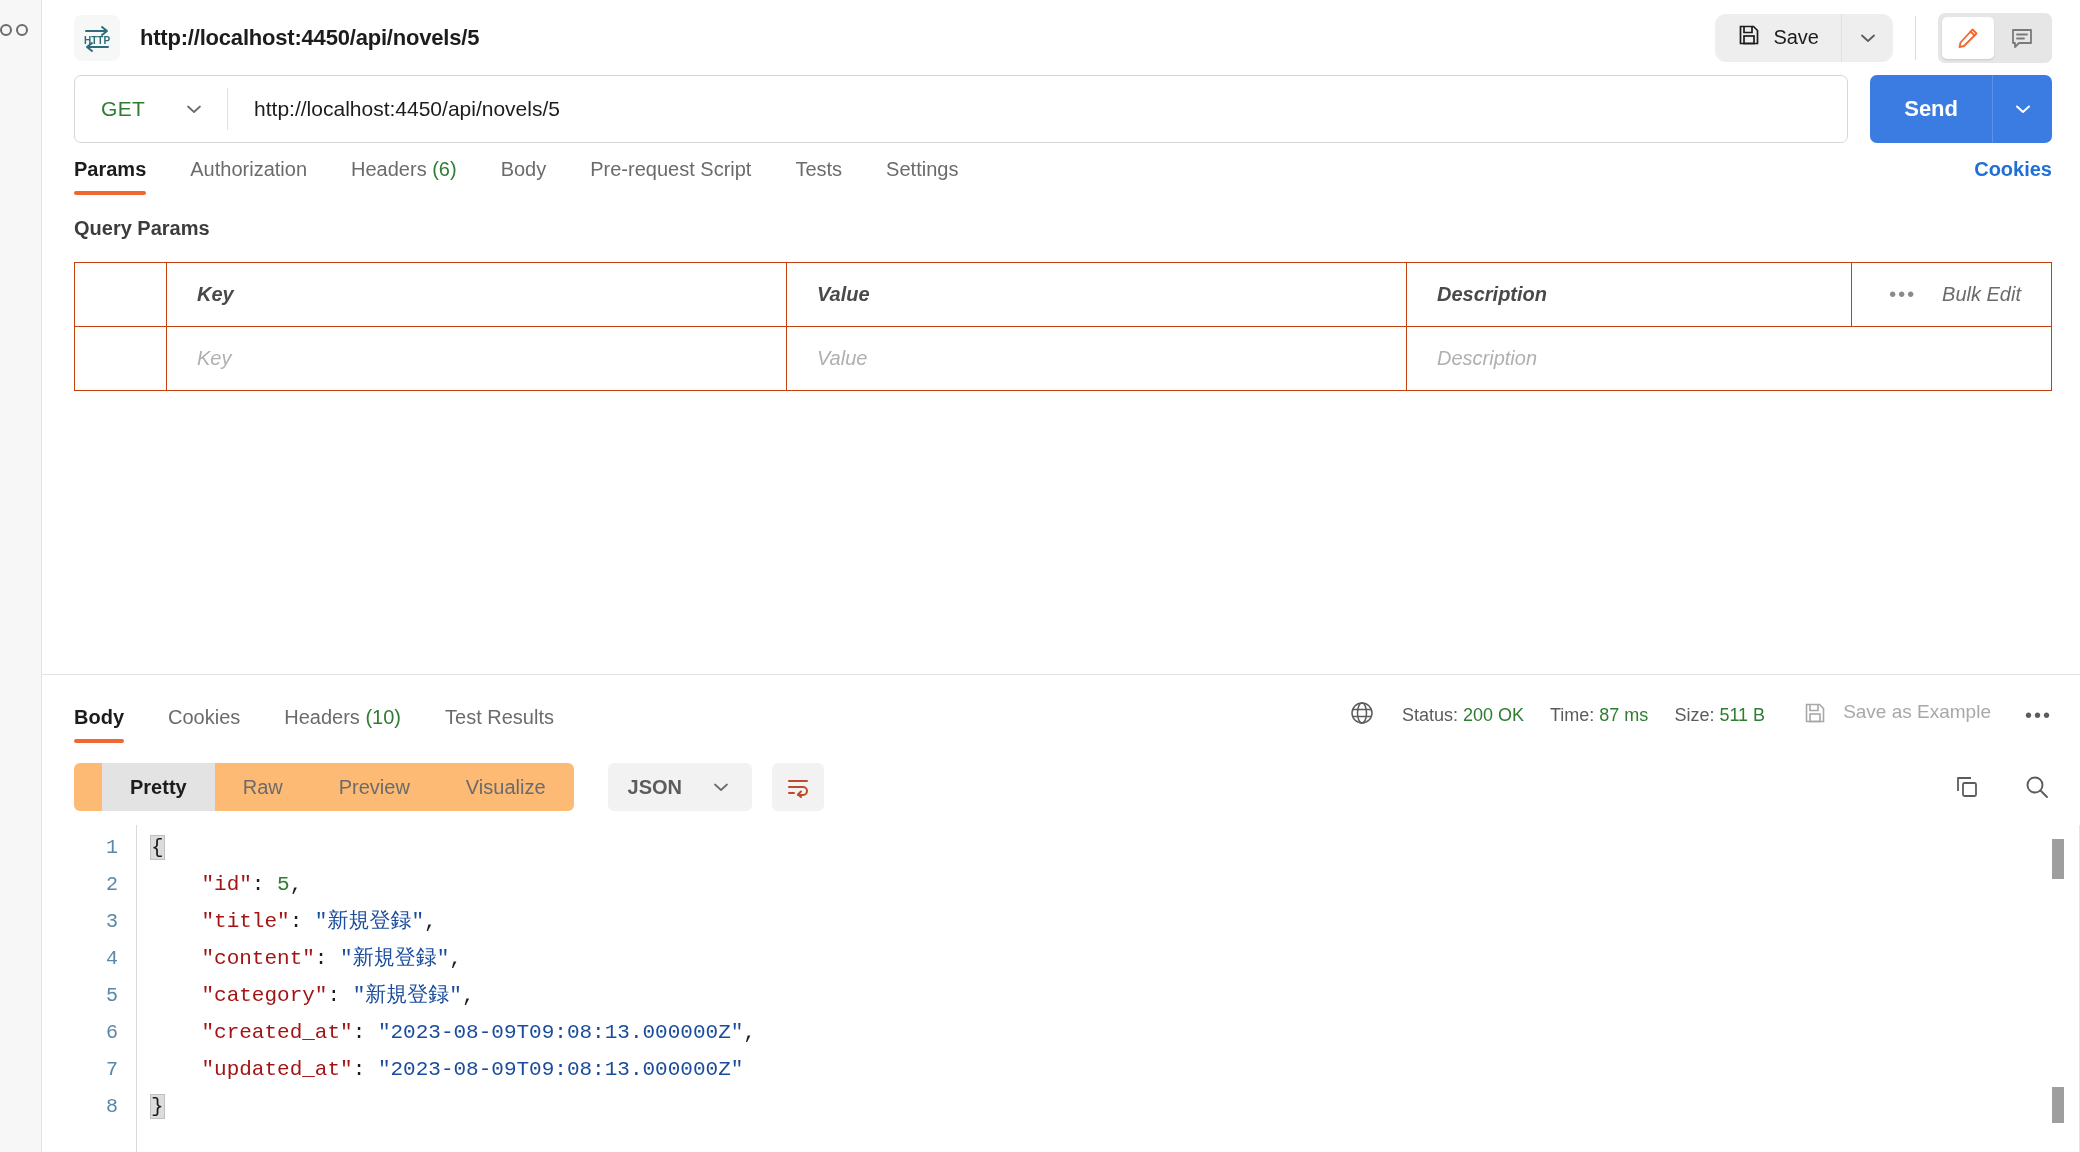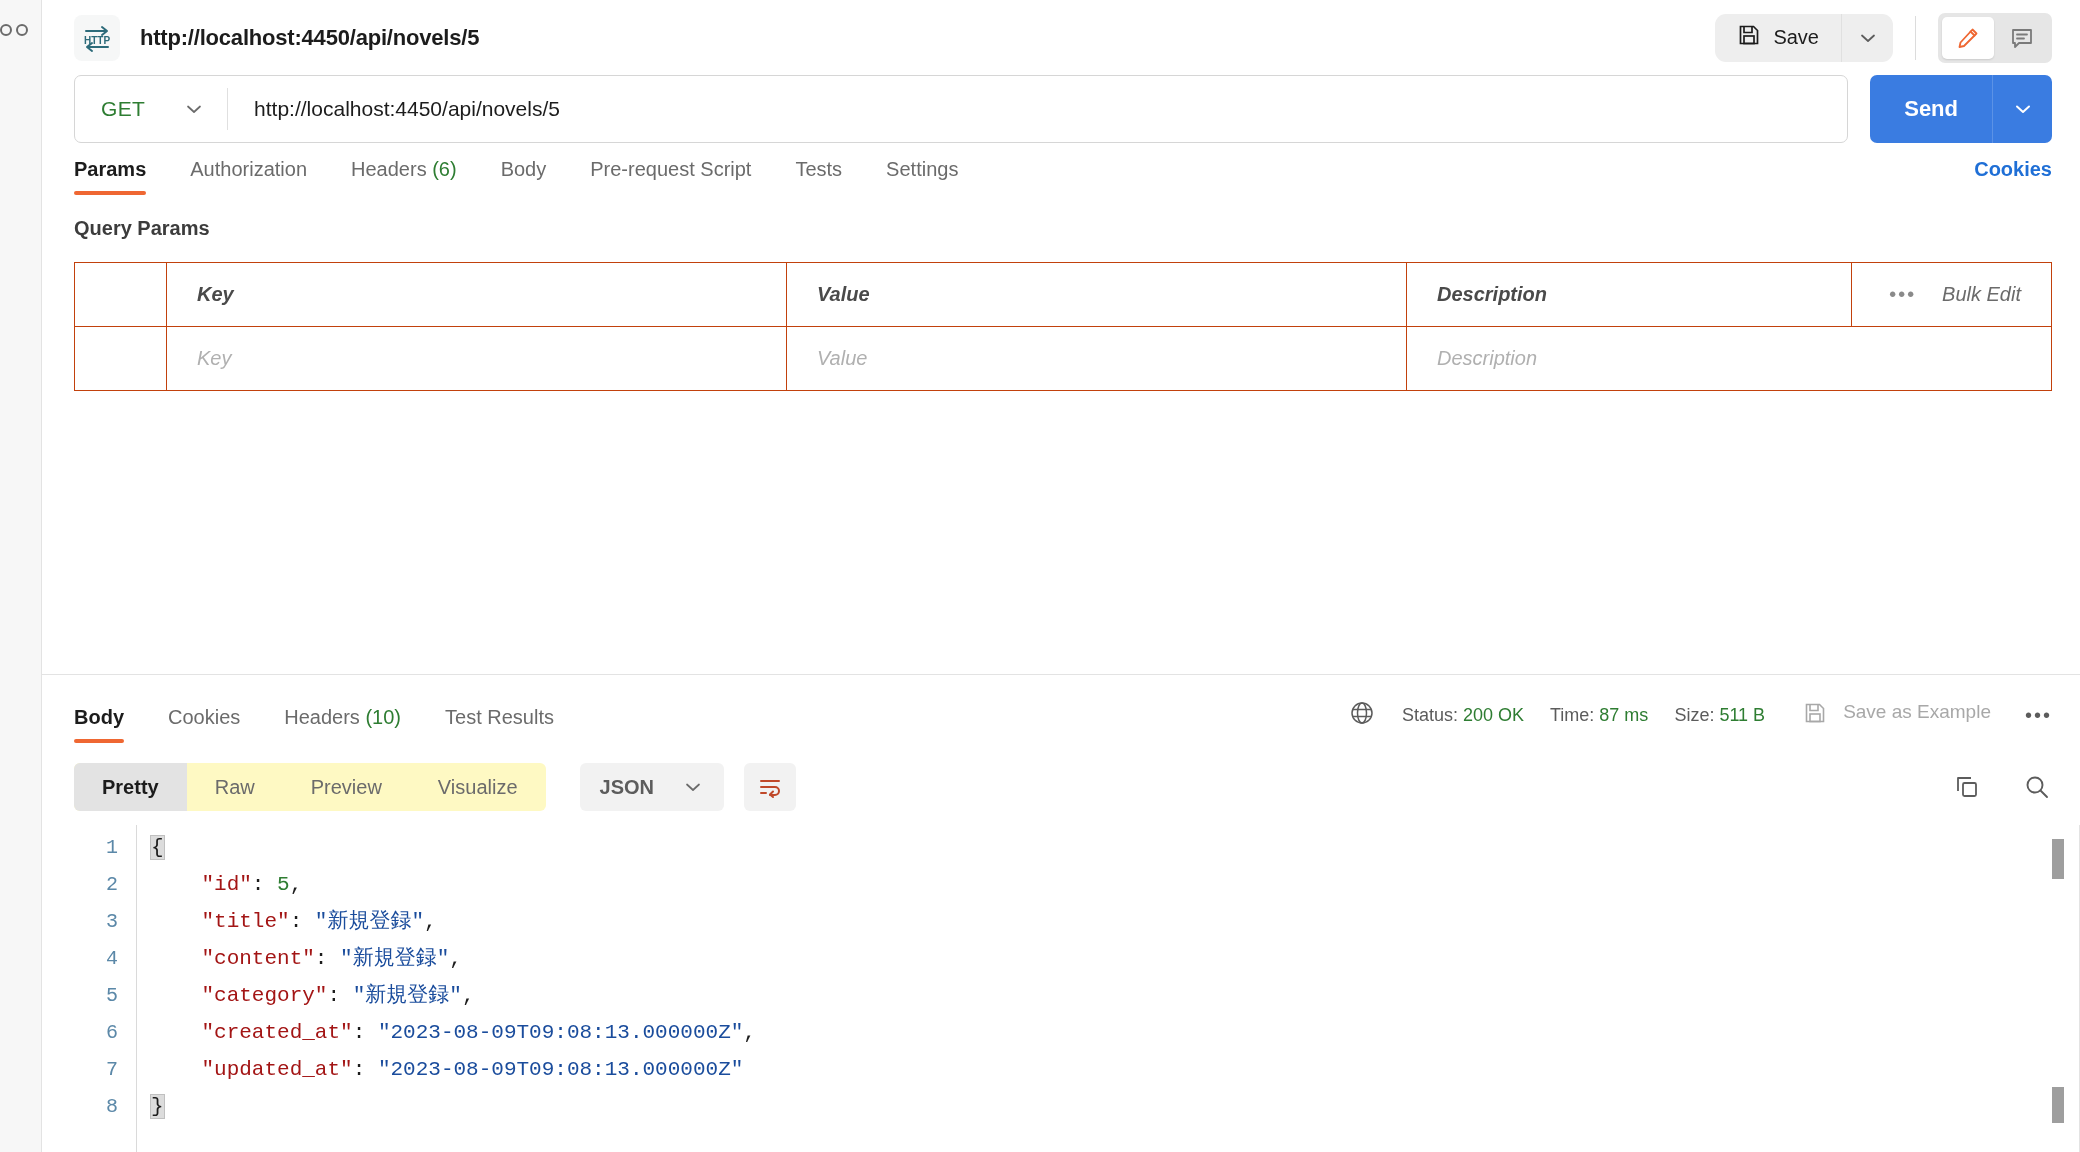--- a/index.html
+++ b/index.html
@@ -155,21 +155,21 @@
     font-size: 19px; color: #a8a8a8; cursor: pointer; margin-left: 12px;
   }
   .meta-dots { color: #5c5c5c; font-size: 20px; letter-spacing: 2px; cursor: pointer; margin-left: 8px; }
 
   
   .viewer-bar {
     display: flex; align-items: center; gap: 20px;
     padding: 0 28px 0 32px; margin-top: 20px; flex: 0 0 auto;
   }
   .seg {
-    display: flex; background: #fef9c3; border-radius: 6px; overflow: hidden;
+    display: flex; background: #fdba74; border-radius: 6px; overflow: hidden; padding-left: 28px;
   }
   .seg-btn {
     font-size: 20px; color: #6b6b6b; padding: 0 28px; height: 48px;
     display: flex; align-items: center; cursor: pointer; border: none;
     background: transparent; font-family: inherit;
   }
   .seg-btn.active { background: #e3e3e3; color: #1c1c1c; font-weight: bold; }
   .fmt-sel {
     display: flex; align-items: center; gap: 28px; background: #f2f2f2;
     border-radius: 6px; height: 48px; padding: 0 20px; cursor: pointer; margin-left: 14px;

